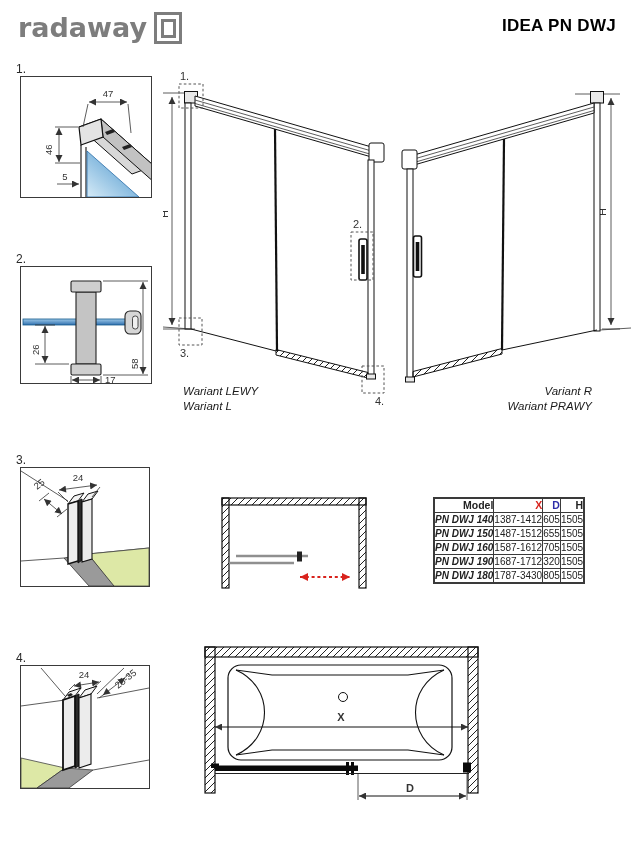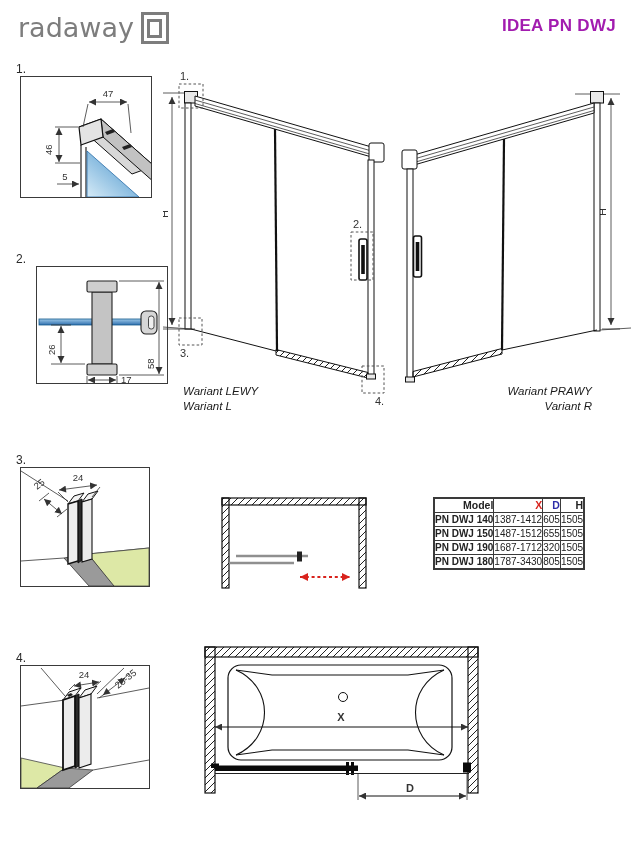--- a/index.html
+++ b/index.html
@@ -4,42 +4,42 @@
 <style>
   html,body{margin:0;padding:0;background:#fff;}
   body{width:631px;height:859px;position:relative;overflow:hidden;
        font-family:"Liberation Sans",sans-serif;color:#222;}
   .abs{position:absolute;}
   .dbox{position:absolute;border:1px solid #3a3a3a;background:#fff;}
   .dlabel{position:absolute;font-size:12px;color:#2a2a2a;}
   .caption{position:absolute;font-size:11.5px;line-height:15px;color:#1a1a1a;font-style:italic;}
   .caption.right{text-align:right;}
   #title{position:absolute;left:420px;top:16px;width:196px;text-align:right;
-         font-size:17px;font-weight:bold;letter-spacing:.3px;color:#a21caf;}
-  #logo{position:absolute;left:18px;top:12px;display:flex;align-items:center;}
+         font-size:17px;font-weight:bold;letter-spacing:.3px;color:#000000;}
+  #logo{position:absolute;left:18px;top:12px;display:flex;align-items:center;font-weight:bold;}
   #logo .word{font-family:"DejaVu Sans",sans-serif;font-size:27px;color:#7d7d7d;
               letter-spacing:0px;line-height:30px;}
   #logo .sq-outer{width:22px;height:26px;border:3px solid #7d7d7d;margin-left:7px;
                   display:flex;align-items:center;justify-content:center;}
   #logo .sq-inner{width:9px;height:13px;border:3px solid #7d7d7d;}
   svg{overflow:hidden;}
   svg text{font-family:"Liberation Sans",sans-serif;fill:#333;}
   .dim-t{font-size:9.5px;}
   .co-t{font-size:11px;}
   .h-t{font-size:11px;}
   .thin{stroke:#333;stroke-width:0.8;fill:none;}
   .edge{stroke:#111;stroke-width:1.1;fill:none;}
   .dash{stroke:#555;stroke-width:1;fill:none;stroke-dasharray:2.6 2.2;}
   table.spec{position:absolute;left:433px;top:497px;border-collapse:collapse;
              background:#fff;font-size:10px;}
   table.spec th,table.spec td{border:1px solid #3a3a3a;text-align:right;
              padding:0 0;height:13px;line-height:13px;white-space:nowrap;margin-left:16px;}
   table.spec{border:2px solid #3a3a3a;}
   table.spec th{font-size:10.5px;font-weight:bold;}
-  table.spec td.model{font-weight:bold;}
+  table.spec td.model{font-weight:bold;font-style:italic;}
   th.red{color:#d8231d;} th.blue{color:#2d2da8;}
 </style>
 </head>
 <body>
 
 <svg width="0" height="0" style="position:absolute">
   <defs>
     <marker id="as" markerUnits="userSpaceOnUse" markerWidth="8" markerHeight="8" refX="0.5" refY="3.5" orient="auto">
       <path d="M7.5,0 L0.5,3.5 L7.5,7 Z" fill="#333"></path>
     </marker>
@@ -100,21 +100,21 @@
     <text class="dim-t" transform="translate(31,78) rotate(-90)">46</text>
   </g>
   <g>
     <line x1="36" y1="107" x2="58" y2="107" class="thin" marker-end="url(#ae)"></line>
     <text class="dim-t" x="44" y="103" text-anchor="middle">5</text>
   </g>
 </svg>
 </div>
 
 <div class="dlabel" style="left:16px;top:252px">2.</div>
-<div class="dbox" style="left:36px;top:266px;width:130px;height:116px">
+<div class="dbox" style="left:20px;top:266px;width:130px;height:116px">
 <svg width="130" height="116" viewBox="0 0 130 116">
   <rect x="2" y="52" width="104" height="6" fill="url(#gV)" stroke="#145a8c" stroke-width="0.8"></rect>
   <g>
     <rect x="55" y="25" width="20" height="72" fill="#c4c4c4" stroke="#222" stroke-width="1.1"></rect>
     <rect x="50" y="14" width="30" height="11" rx="1.5" fill="#cfcfcf" stroke="#222" stroke-width="1.1"></rect>
     <rect x="50" y="97" width="30" height="11" rx="1.5" fill="#cfcfcf" stroke="#222" stroke-width="1.1"></rect>
   </g>
   <g>
     <rect x="104" y="44" width="16" height="23" rx="5" fill="#d6d6d6" stroke="#222" stroke-width="1.1"></rect>
     <rect x="111.5" y="49" width="5.5" height="13" rx="2.5" fill="#efefef" stroke="#222" stroke-width="0.8"></rect>
@@ -215,22 +215,22 @@
     <line x1="104" y1="272" x2="199" y2="252" stroke="#111" stroke-width="1"></line>
     <polygon points="104,270.5 15,293.5 15,299 104,276" fill="url(#hatch)" stroke="#111"></polygon>
     <rect x="7.5" y="299" width="9" height="5" fill="#e8e8e8" stroke="#111"></rect>
   </g>
   <g>
     <rect x="15.5" y="158" width="8" height="41" rx="2" fill="#fff" stroke="#111" stroke-width="1.6"></rect>
     <rect x="17.7" y="164" width="3.6" height="29" fill="#111"></rect>
   </g>
 </svg>
 <div class="caption right" style="left:440px;top:384px;width:152px">
+  <div>Variant R</div>
   <div>Wariant PRAWY</div>
-  <div>Variant R</div>
 </div>
 
 <div class="dlabel" style="left:16px;top:453px">3.</div>
 <div class="dbox" style="left:20px;top:467px;width:128px;height:118px">
 <svg width="128" height="118" viewBox="0 0 128 118">
   <g>
     <line x1="0" y1="3" x2="47" y2="33" class="thin"></line>
     <line x1="0" y1="93" x2="43" y2="90" class="thin"></line>
     <line x1="67" y1="86" x2="128" y2="80" class="thin"></line>
   </g>
@@ -285,20 +285,26 @@
     <tr>
       <td class="model">PN DWJ 140</td>
       <td>1387-1412</td>
       <td>605</td>
       <td>1505</td>
     </tr>
     <tr>
       <td class="model">PN DWJ 150</td>
       <td>1487-1512</td>
       <td>655</td>
+      <td>1505</td>
+    </tr>
+    <tr>
+      <td class="model">PN DWJ 160</td>
+      <td>1587-1612</td>
+      <td>705</td>
       <td>1505</td>
     </tr>
     <tr>
       <td class="model">PN DWJ 190</td>
       <td>1687-1712</td>
       <td>320</td>
       <td>1505</td>
     </tr>
     <tr>
       <td class="model">PN DWJ 180</td>

